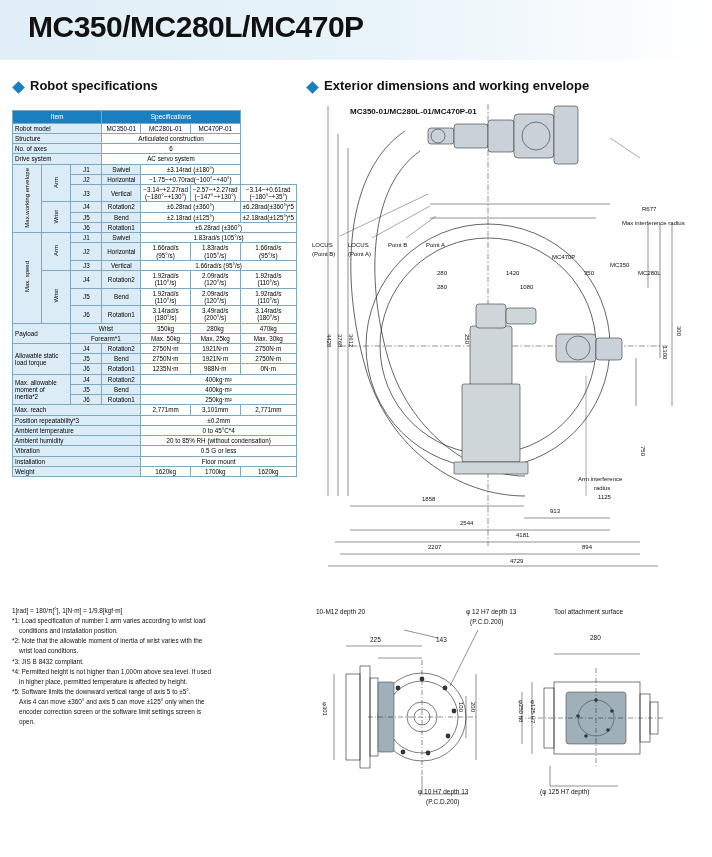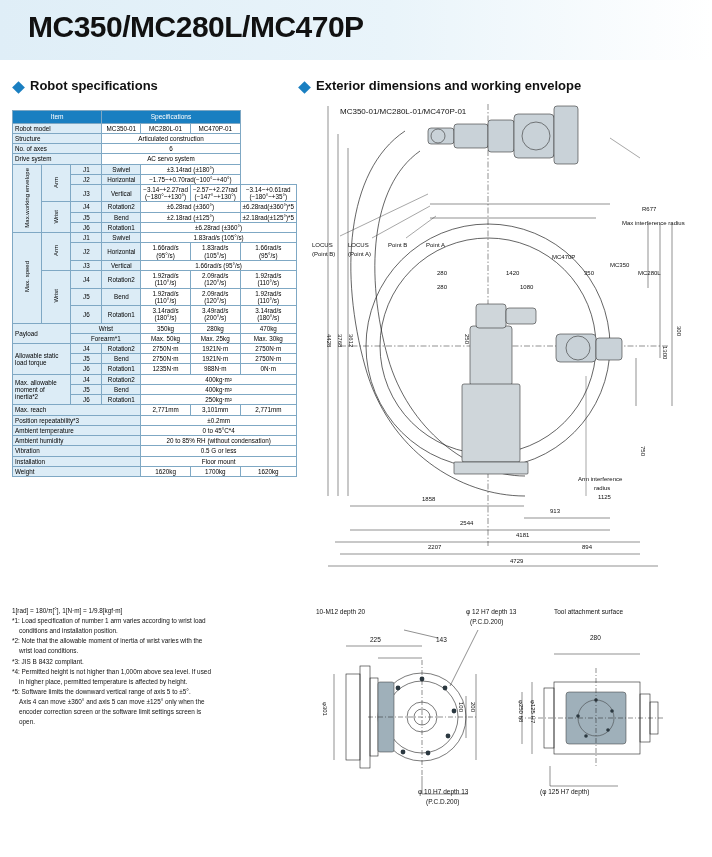--- a/index.html
+++ b/index.html
@@ -70,24 +70,24 @@
 <body>
 
 <div class="header">
   <div class="title">MC350/MC280L/MC470P</div>
 </div>
 
 <div class="sec-head" style="left:14px;top:80px;">
   <span class="dia"></span><span class="txt">Robot specifications</span>
 </div>
 
-<div class="sec-head" style="left:300px;top:80px;">
+<div class="sec-head" style="left:308px;top:80px;">
   <span class="dia"></span><span class="txt">Exterior dimensions and working envelope</span>
 </div>
-<div class="draw-label" style="left:340px;top:107px;">MC350-01/MC280L-01/MC470P-01</div>
+<div class="draw-label" style="left:350px;top:107px;font-weight:bold;">MC350-01/MC280L-01/MC470P-01</div>
 
 <table class="spec">
   <tbody>
       <tr>
     <th colspan="3" style="width:86px">Item</th>
     <th colspan="3">Specifications</th>
   </tr>
   <tr>
     <td class="lbl" colspan="3">Robot model</td>
     <td class="val">MC350-01</td>

